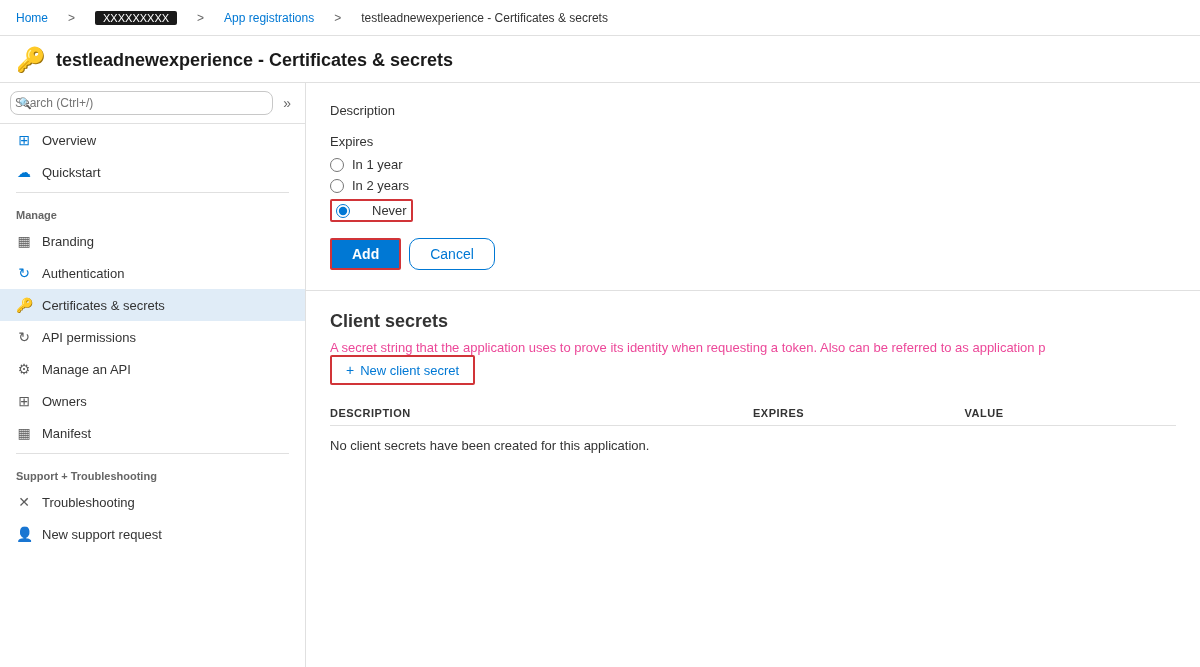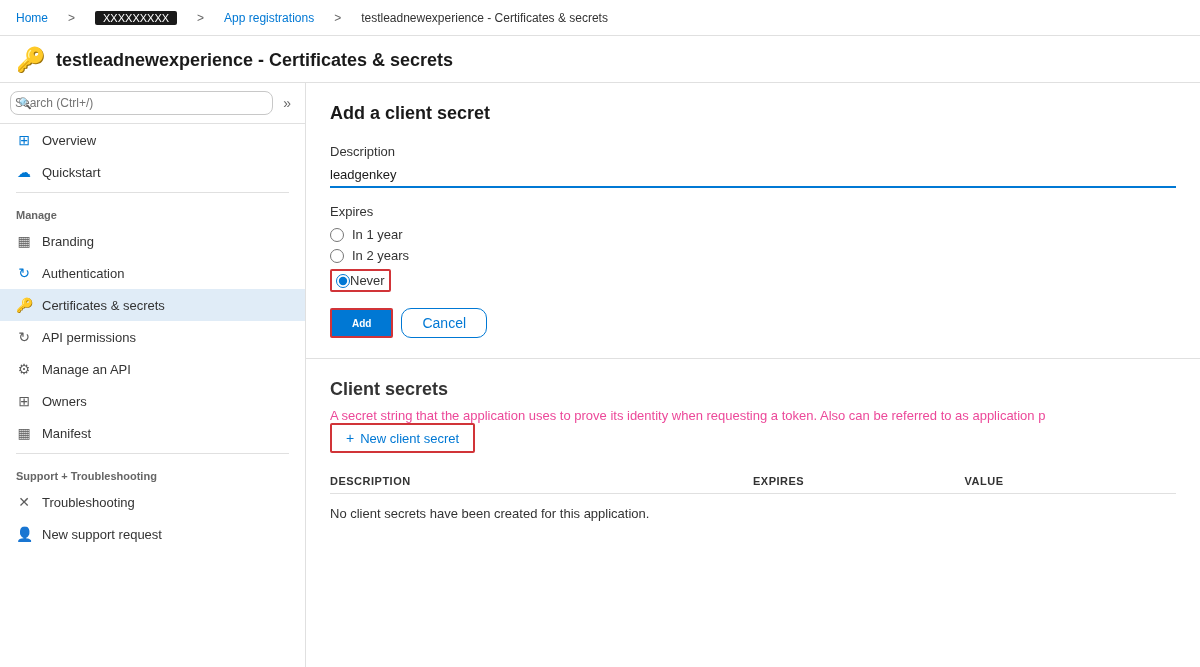--- a/index.html
+++ b/index.html
@@ -172,21 +172,21 @@
     .btn-actions {
       display: flex;
       gap: 8px;
       margin-top: 8px;
     }
     .btn-primary {
       background: #0078d4;
       color: #fff;
       border: 2px solid #d13438;
       padding: 6px 20px;
-      font-size: 10px;
+      font-size: 14px;
       font-weight: 600;
       cursor: pointer;
       border-radius: 2px;
     }
     .btn-secondary {
       background: #fff;
       color: #0078d4;
       border: 1px solid #0078d4;
       padding: 6px 20px;
       font-size: 14px;
@@ -316,42 +316,40 @@
     </div>
     <div class="nav-item">
       <span class="nav-icon" style="color:#5c5c5c;">👤</span>
       <span>New support request</span>
     </div>
   </div>
 
   <div class="content-area">
 
     <div class="panel">
-      <h2>Add a client secret</h2>
 
       <div class="form-field">
         <label>Description</label>
-        <input type="text" value="leadgenkey" style="">
       </div>
 
       <div class="expires-label">Expires</div>
 
       <div class="radio-group">
         <label class="radio-item">
           <input type="radio" name="expires" style="">
           <span>In 1 year</span>
         </label>
         <label class="radio-item">
           <input type="radio" name="expires" style="">
           <span>In 2 years</span>
         </label>
         <label class="radio-item">
           <span class="highlight-box">
             <input type="radio" name="expires" checked="" style="">
-            <span style="margin-left:0;">Never</span>
+            <span style="margin-left:22px;">Never</span>
           </span>
         </label>
       </div>
 
       <div class="btn-actions">
         <button class="btn-primary">Add</button>
         <button class="btn-secondary">Cancel</button>
       </div>
     </div>
 

